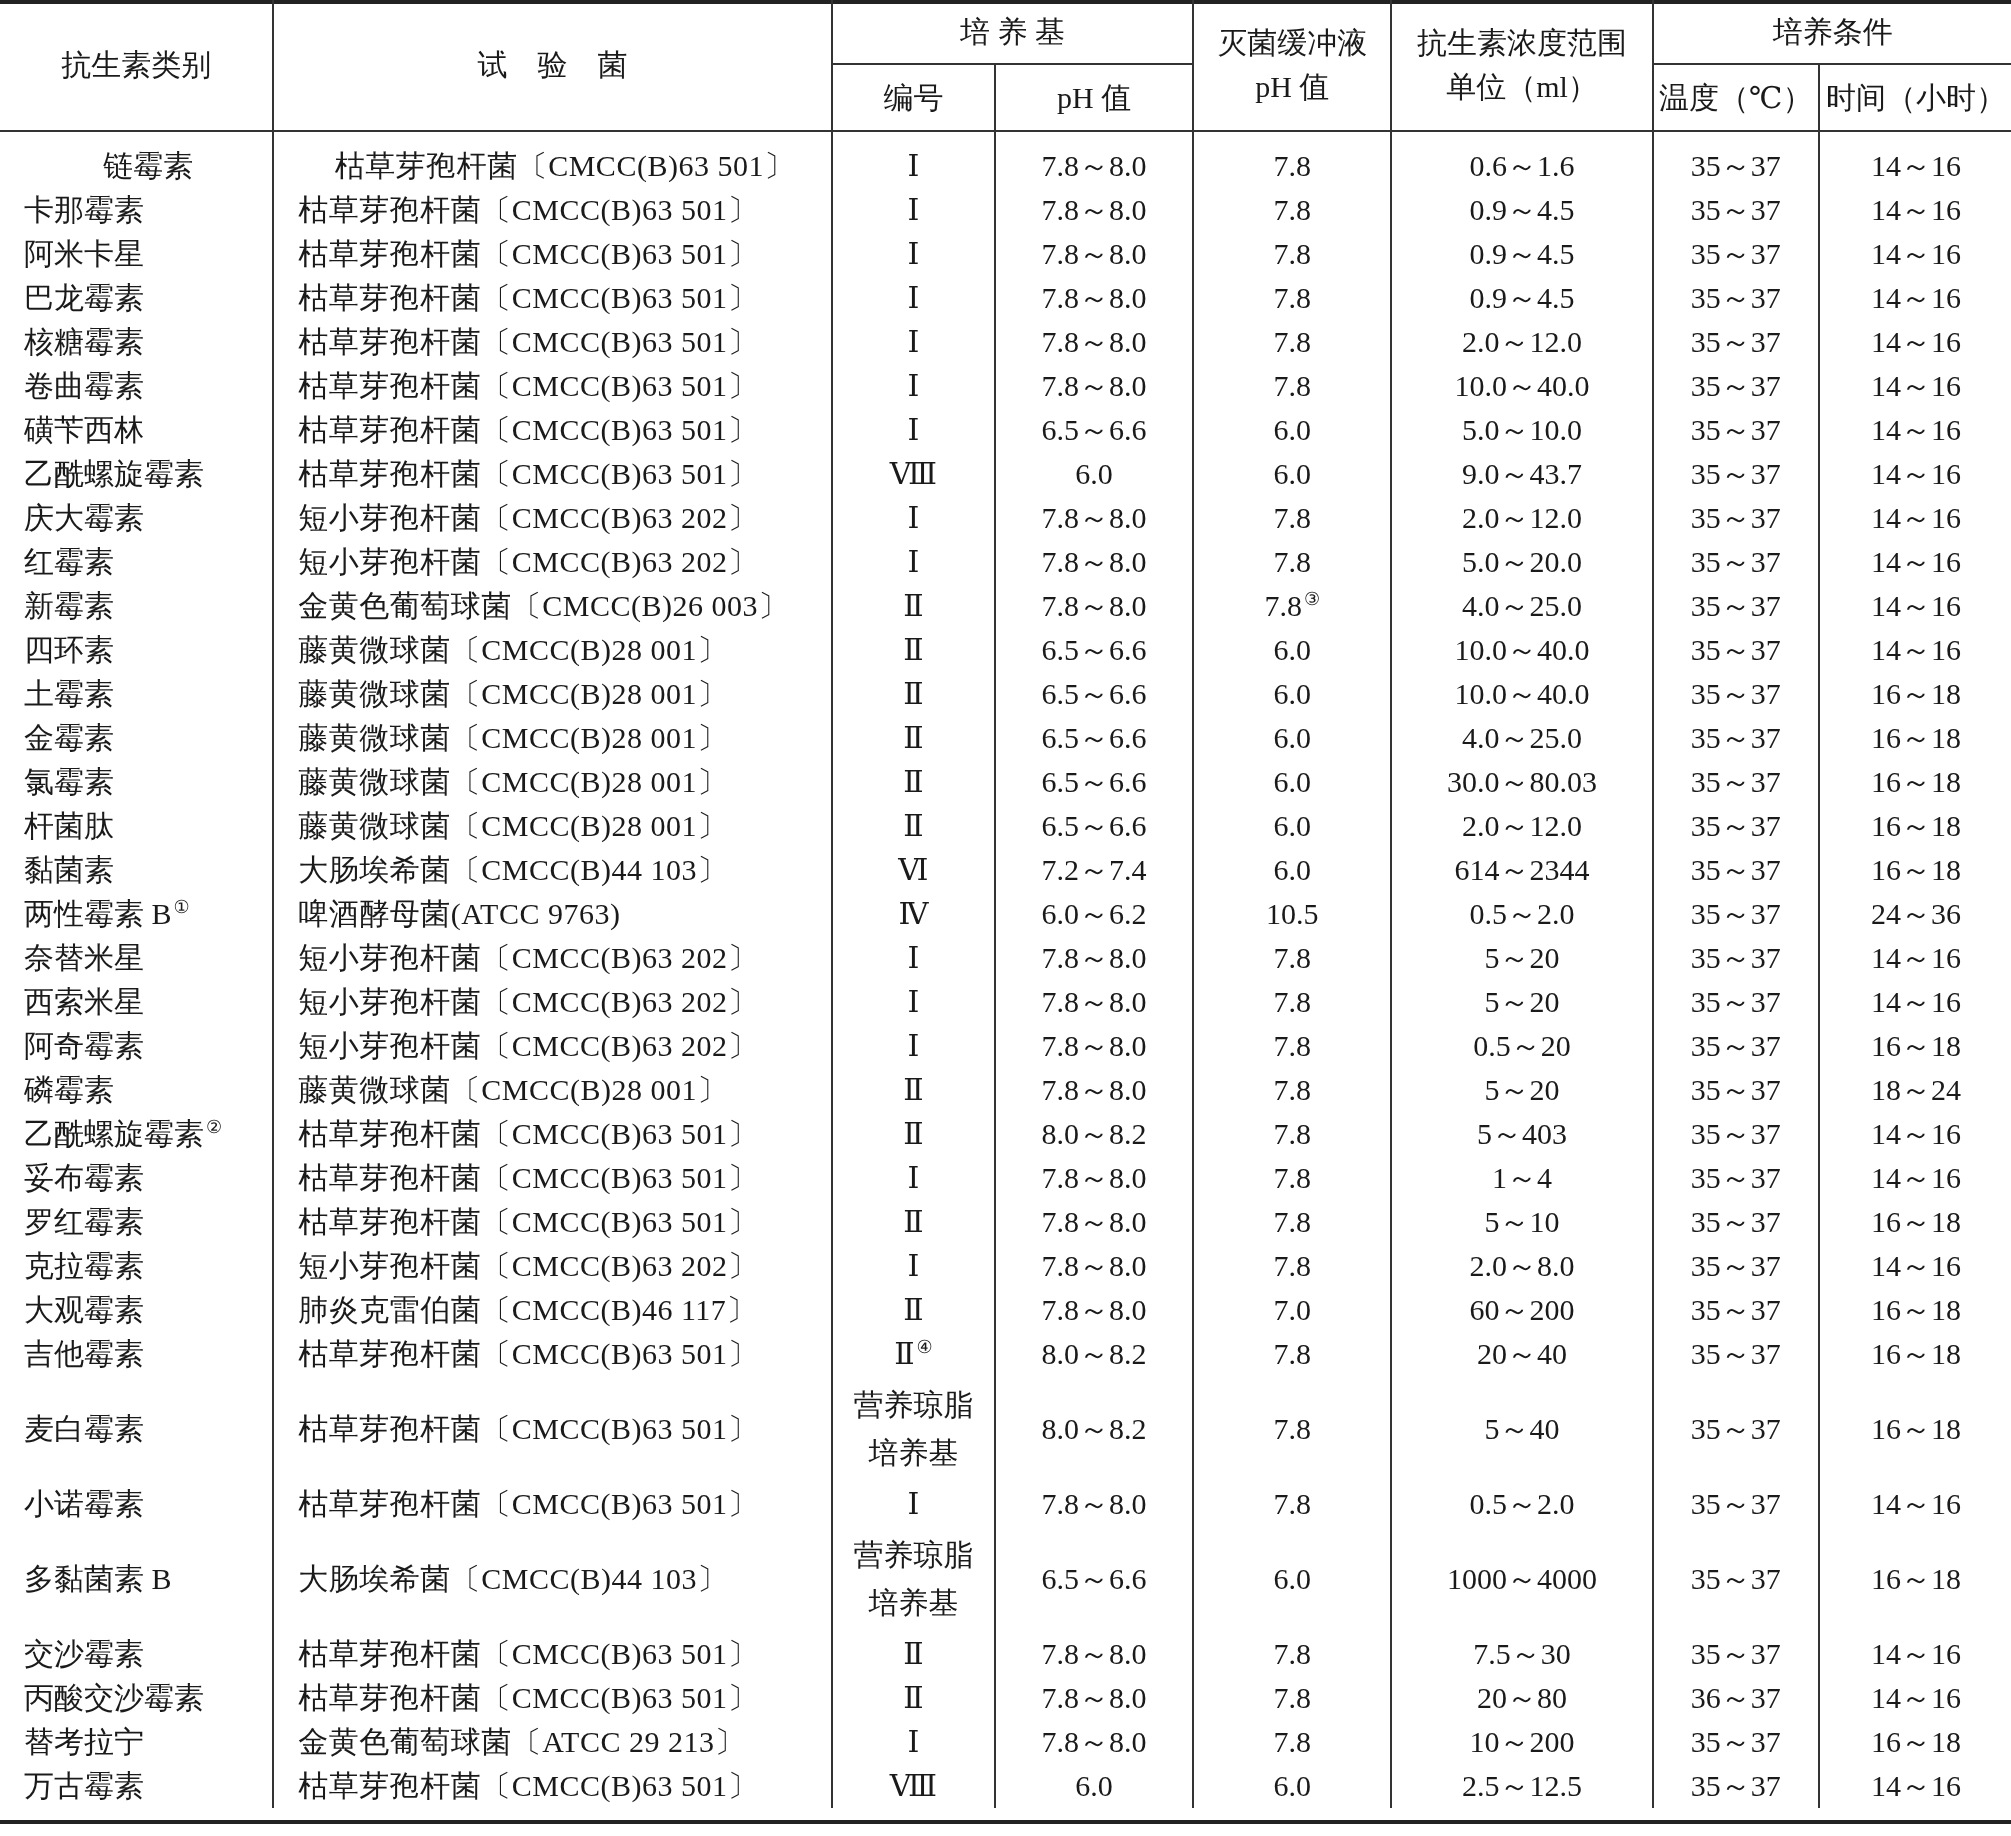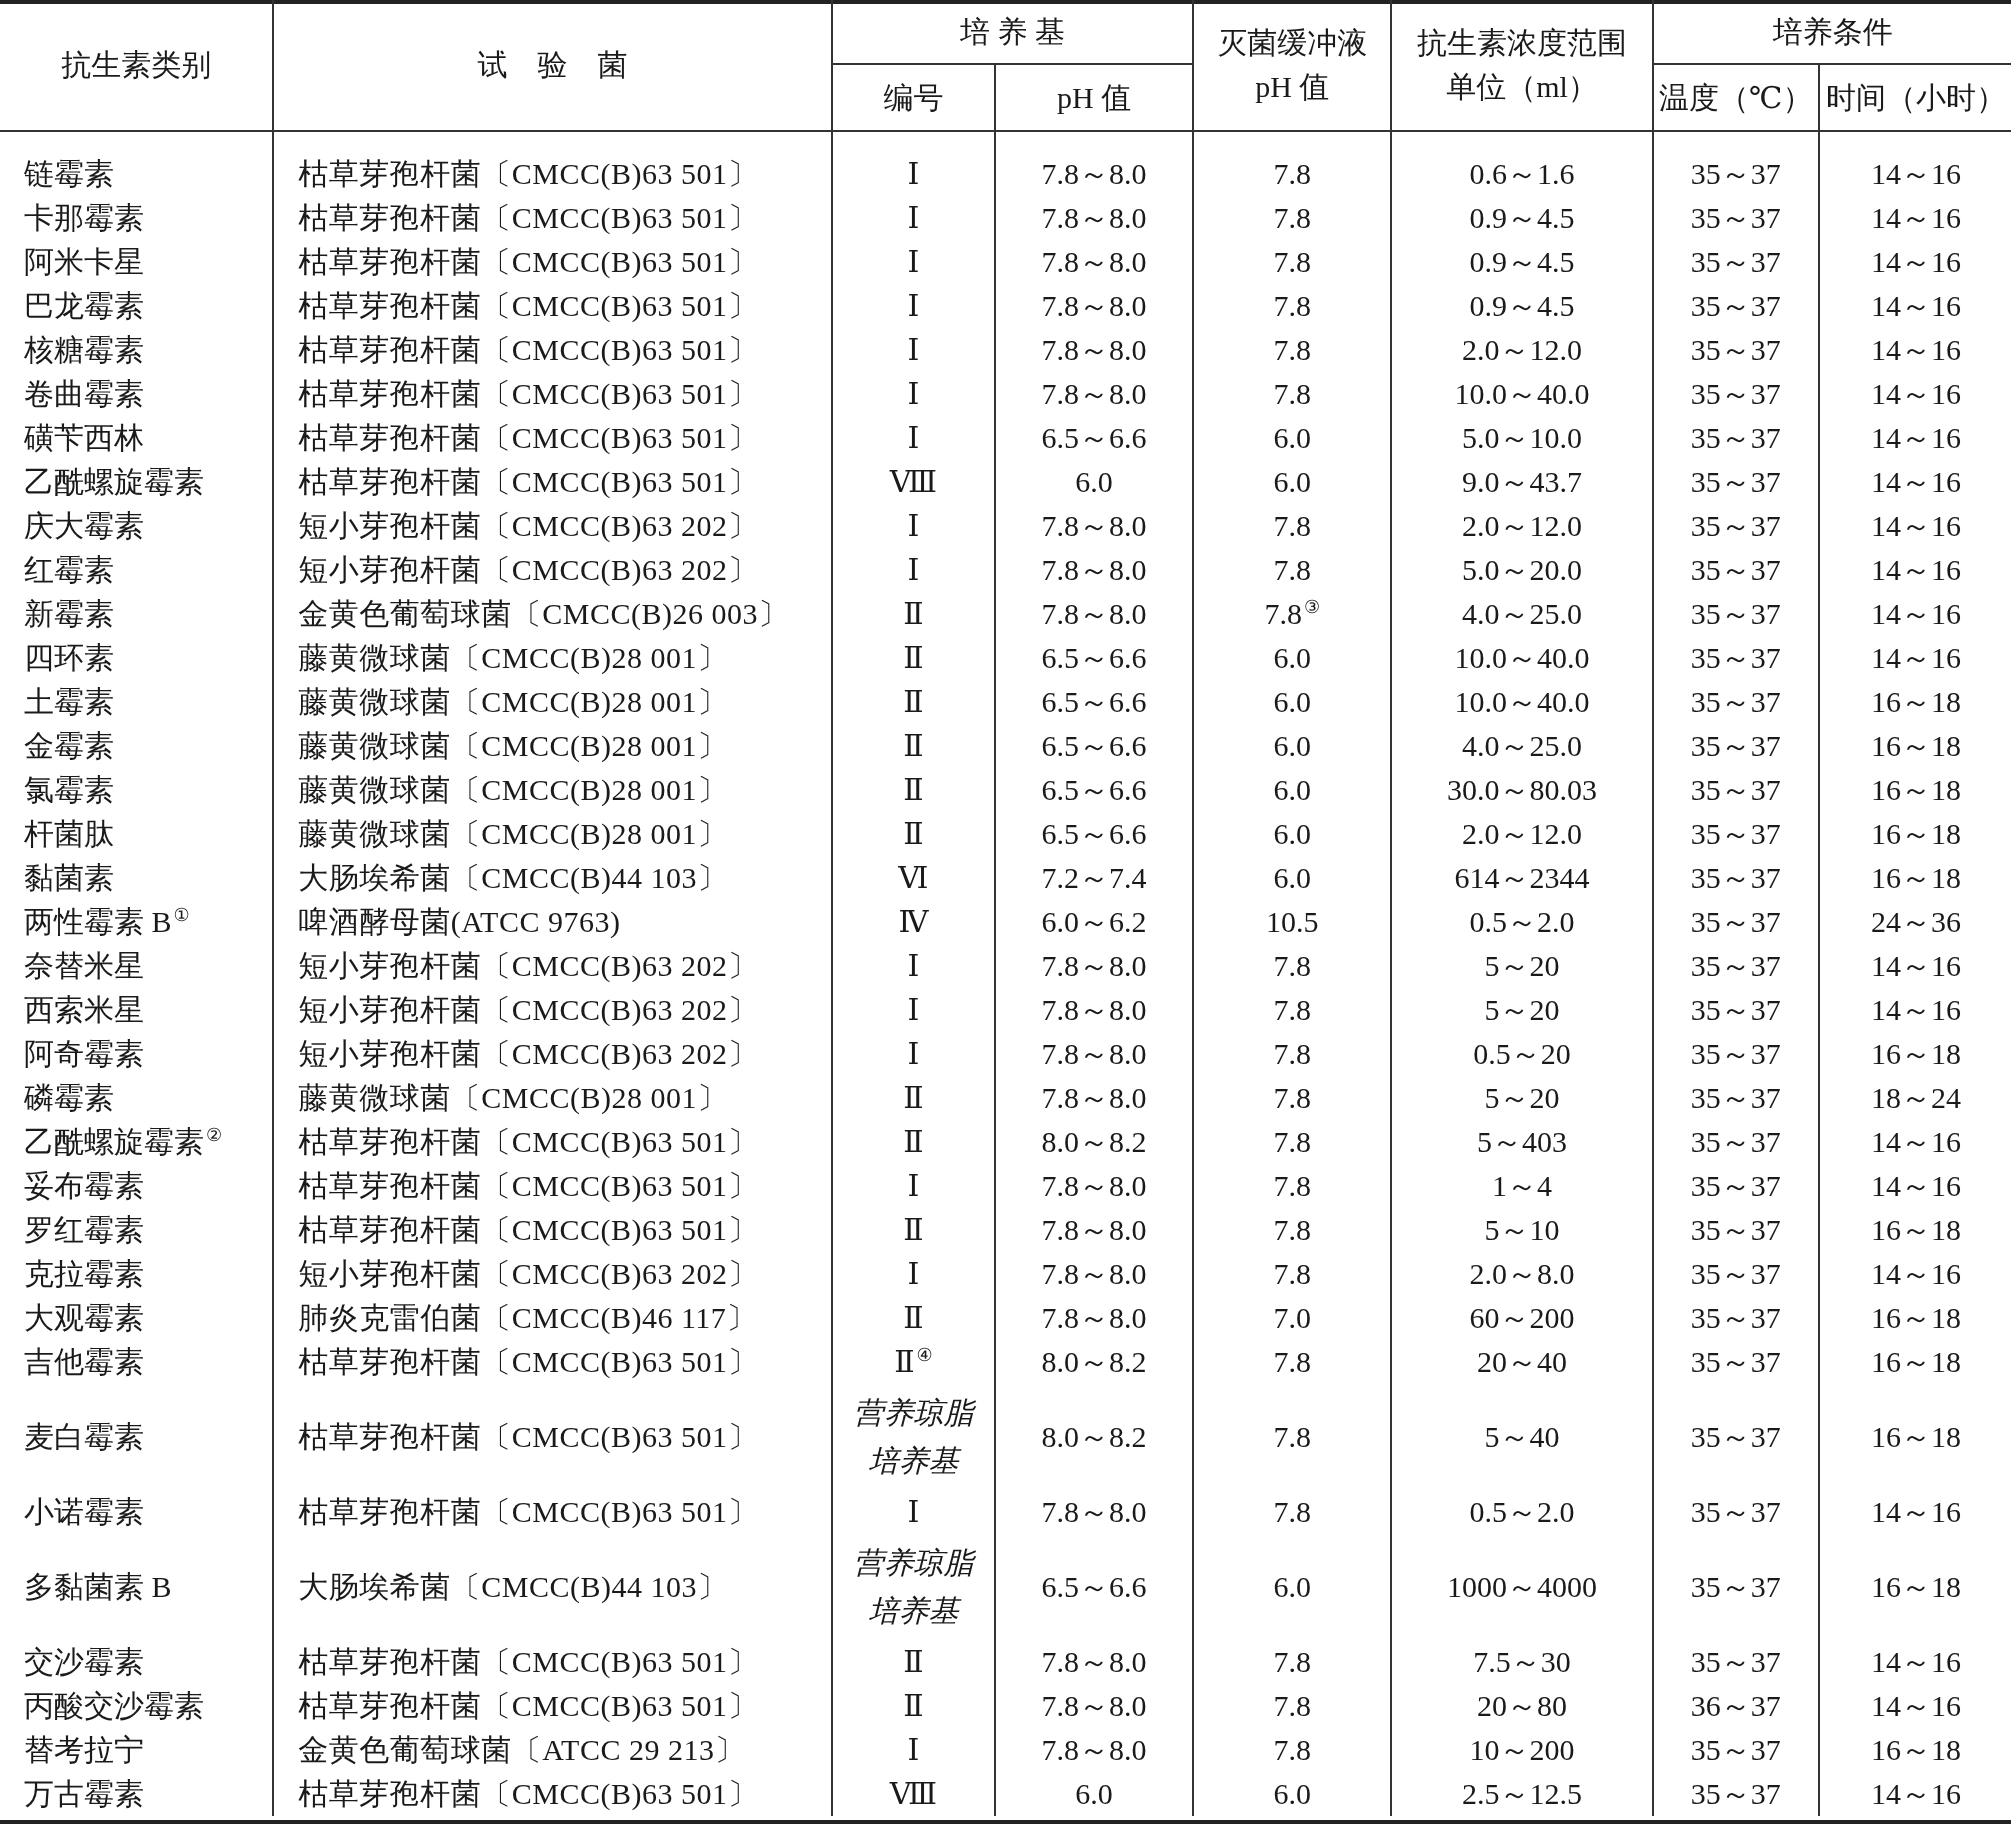--- a/index.html
+++ b/index.html
@@ -8,26 +8,26 @@
   .tbl { position: absolute; left: 0; top: 0; width: 2012px; border-collapse: collapse; table-layout: fixed; }
   .tbl th, .tbl td { padding: 0; font-weight: normal; font-size: 30px; line-height: 1.2; }
   .tbl thead tr.top th { height: 63px; }
   .tbl thead tr.sub th { height: 65px; }
   .tbl thead th { vertical-align: middle; }
   .topline { position: absolute; left: 0; top: 0; width: 2012px; height: 4px; background: #222; }
   .botline { position: absolute; left: 0; top: 1820px; width: 2012px; height: 4px; background: #222; }
   .vb { border-left: 2px solid #333; }
   .hb { border-bottom: 2px solid #333; }
   .tbl tbody td { height: 44px; text-align: center; vertical-align: middle; white-space: nowrap; }
-  .tbl tbody tr.first td { padding-top: 20px; }
+  .tbl tbody tr.first td { padding-top: 12px; text-align: center; }
   .tbl tbody tr.dbl td { height: 106px; }
   .tbl tbody td.name { text-align: left; padding-left: 24px; }
   .tbl tbody td.strain { text-align: left; padding-left: 24px; letter-spacing: 0.5px; }
   sup.fn { font-size: 18px; vertical-align: super; line-height: 0; margin-left: 2px; }
-  .wrap2 { display: inline-block; white-space: normal; width: 129px; line-height: 1.6; font-style: italic; }
+  .wrap2 { display: inline-block; white-space: normal; width: 129px; line-height: 1.6; }
   .footnote { position: absolute; left: 0; top: 1824px; width: 2012px; height: 13px; overflow: hidden; }
   .footnote span { display: block; font-size: 30px; margin-top: 4px; padding-left: 40px; color: #222; }
 </style>
 </head>
 <body>
 
 <div class="topline"></div>
 
 <table class="tbl">
   <colgroup>

